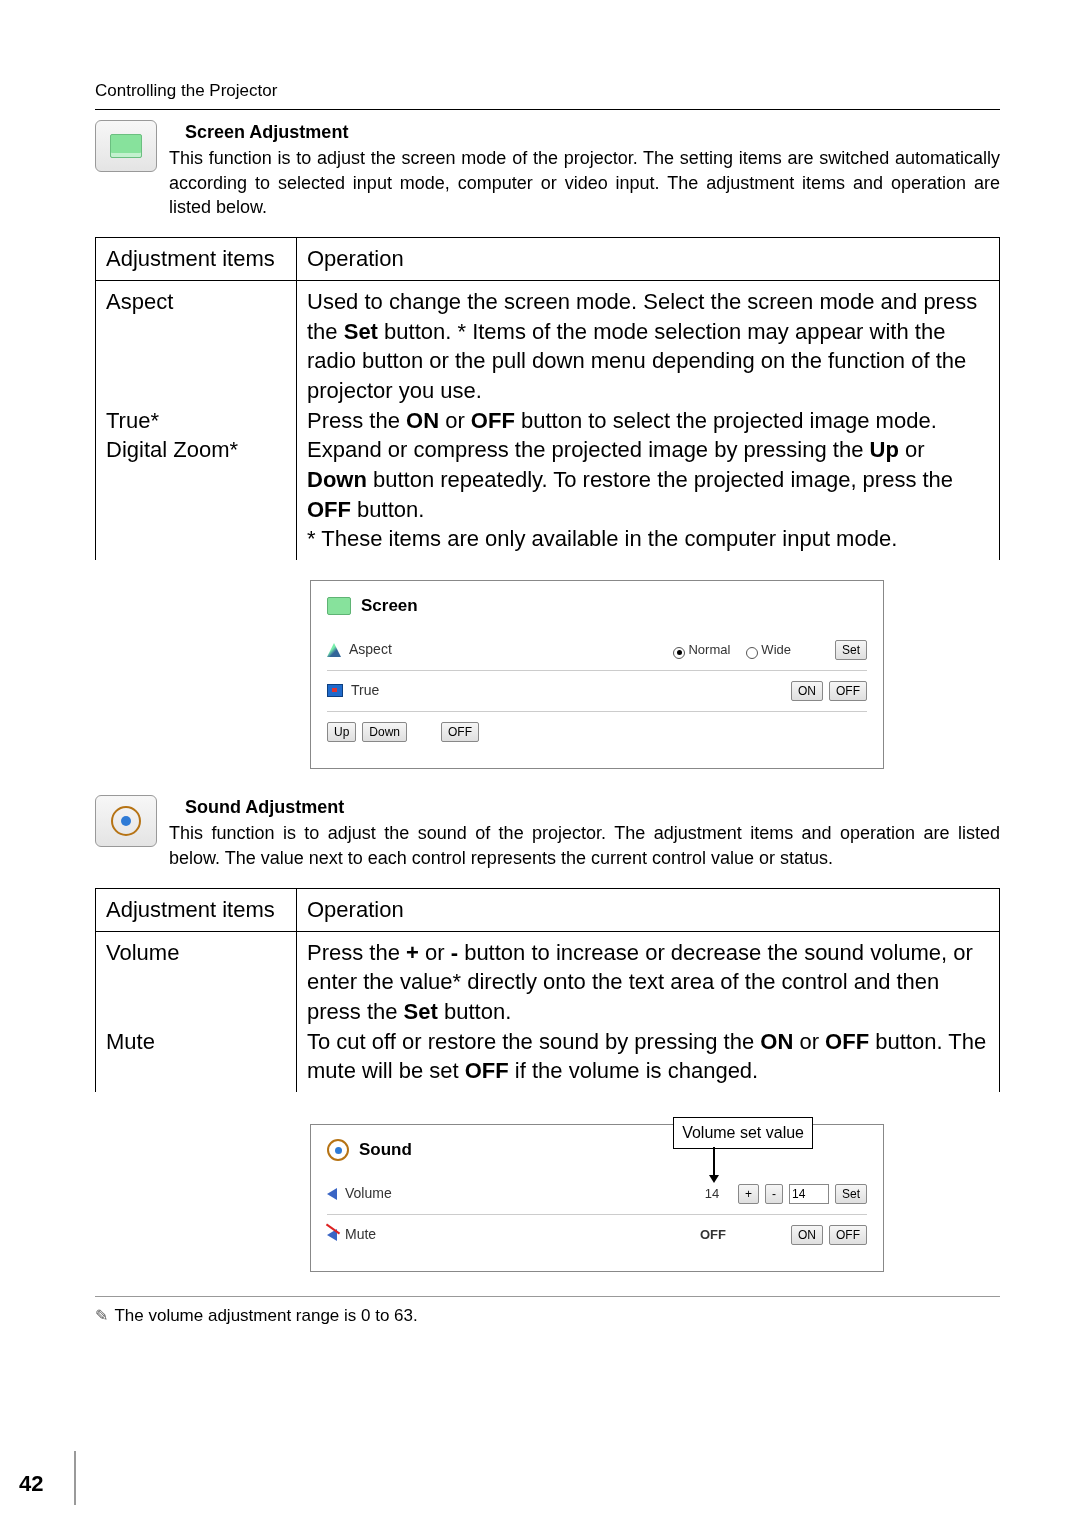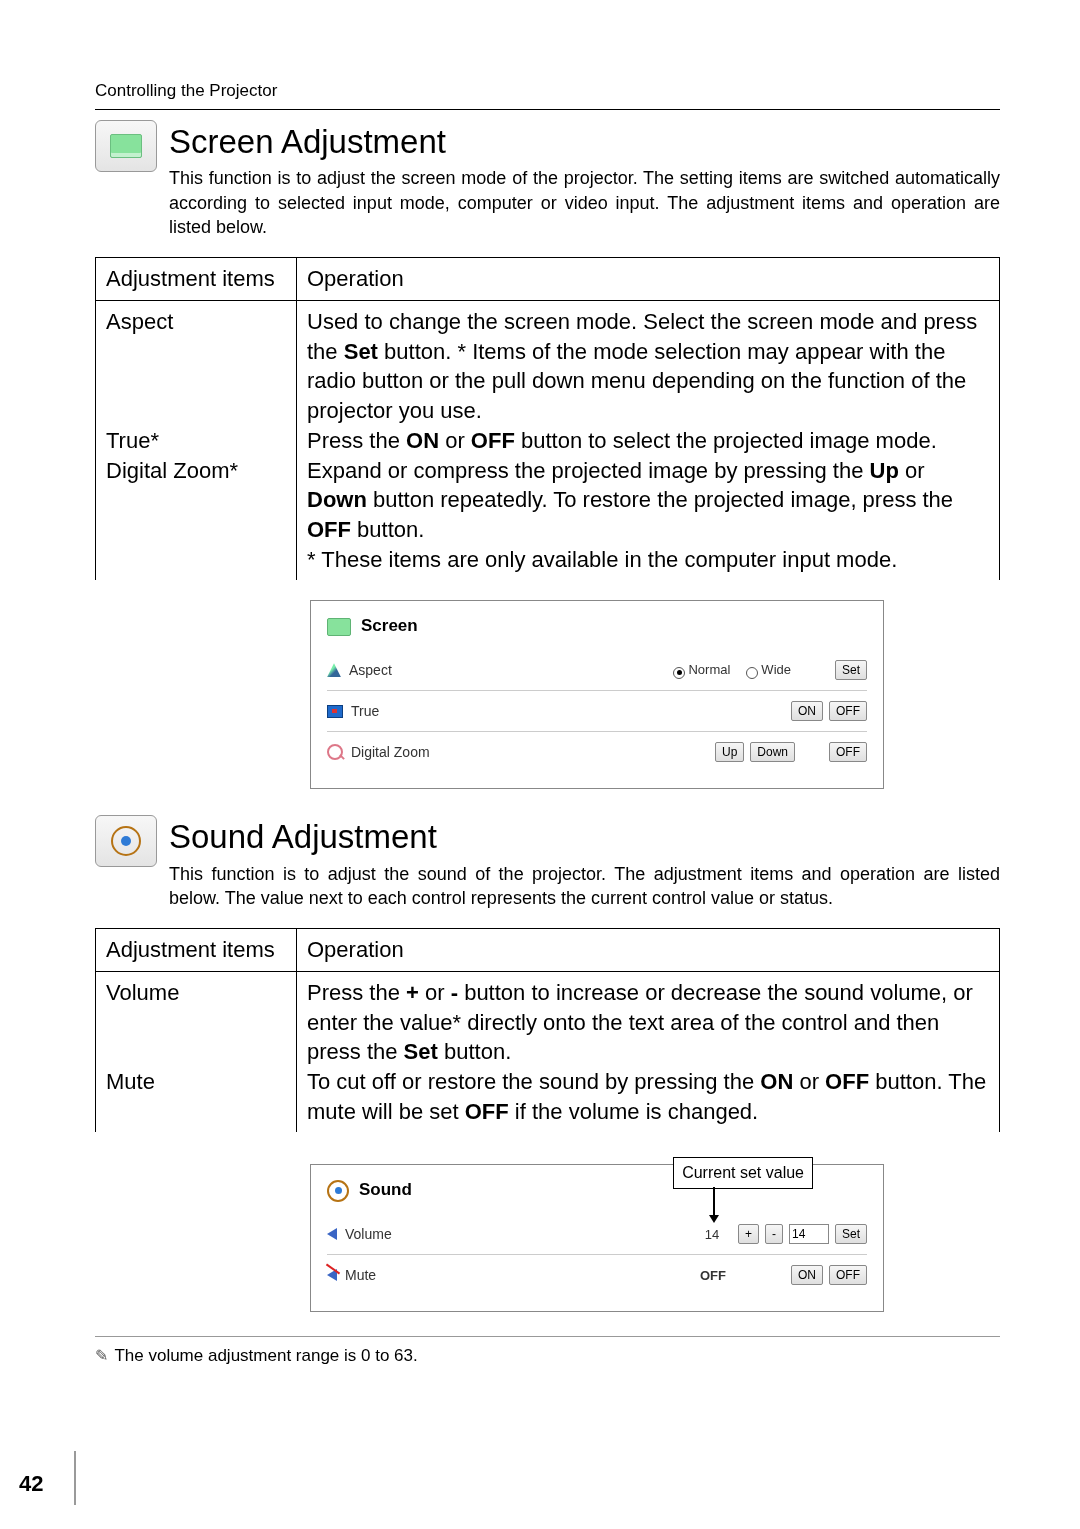--- a/index.html
+++ b/index.html
@@ -4,21 +4,21 @@
 <style>
   html,body{margin:0;padding:0;background:#fff;color:#000;font-family:Arial,Helvetica,sans-serif;font-size:18px;line-height:1.35}
   .page{width:1080px;min-height:1529px;position:relative;padding:80px 80px 40px 95px;box-sizing:border-box}
   .topnav{font-size:17px;margin-bottom:6px}
   .hr-thin{border:none;border-top:1px solid #000;margin:0 0 10px 0}
   .section-head{display:flex;align-items:flex-start;gap:12px;margin-top:4px}
   .big-icon{width:60px;height:50px;border:1px solid #999;border-radius:6px;background:linear-gradient(#f7f7f7,#e4e4e4);display:flex;align-items:center;justify-content:center;flex:0 0 auto}
   .monitor-mini{width:30px;height:22px;background:#87e29c;border:1px solid #6bbf80;border-radius:2px;box-shadow:inset 0 -4px 0 rgba(255,255,255,.5)}
   .speaker-mini{width:26px;height:26px;border:2px solid #b67314;border-radius:50%;display:flex;align-items:center;justify-content:center}
   .speaker-mini span{width:10px;height:10px;background:#2f7bd6;border-radius:50%}
-  .section-title{font-size:33px;font-weight:normal;margin:0 0 2px 0}
+  .section-title{font-size:18px;font-weight:bold;margin:0 0 2px 16px}
   .section-text{font-size:18px;text-align:justify}
   table.box{border-collapse:collapse;width:100%;margin-top:18px}
   table.box th,table.box td{border:1px solid #000;vertical-align:top;padding:6px 10px;font-weight:normal;text-align:left;font-size:22px}
   table.box th{border-bottom:1px solid #000}
   .nob td{border-top:none}
   .panel{width:540px;margin:20px 0 10px 215px;border:1px solid #888;padding:14px 16px 16px 16px;position:relative}
   .panel-title-row{display:flex;align-items:center;gap:10px;font-size:17px;font-weight:bold;margin-bottom:12px}
   .panel-icon-screen{width:22px;height:16px;background:#87e29c;border:1px solid #5fb374;border-radius:2px}
   .panel-icon-sound{width:18px;height:18px;border:2px solid #b67314;border-radius:50%;display:flex;align-items:center;justify-content:center}
   .panel-icon-sound span{width:7px;height:7px;background:#2f7bd6;border-radius:50%}
@@ -120,24 +120,20 @@
       <div class="rl">
           <span class="ico ico-true"></span>
           <span>True</span>
         </div>
       <div class="rr">
         <button class="mini-btn">ON</button>
         <button class="mini-btn">OFF</button>
       </div>
     </div>
     <div class="panel-row">
-      <div class="rl">
-          <span class="ico ico-zoom"></span>
-          <span>Digital Zoom</span>
-        </div>
       <div class="rr">
         <button class="mini-btn">Up</button>
         <button class="mini-btn">Down</button>
         <span style="width:22px"></span>
         <button class="mini-btn">OFF</button>
       </div>
     </div>
   </div>
 
   <div class="section-head" style="margin-top:26px">
@@ -167,21 +163,21 @@
         <span>Press the </span><b>+</b><span> or </span><b>-</b><span> button to increase or decrease the sound volume, or enter the value* directly onto the text area of the control and then press the </span><b>Set</b><span> button.</span>
         <br>
         <span>To cut off or restore the sound by pressing the </span><b>ON</b><span> or </span><b>OFF</b><span> button. The mute will be set </span><b>OFF</b><span> if the volume is changed.</span>
       </td>
     </tr>
   </tbody>
     </table>
 
   <div class="callout-wrap">
     <div class="panel" style="margin-top:32px">
-      <div class="callout">Current set value</div>
+      <div class="callout">Volume set value</div>
       <div class="callout-line"></div>
       <div class="panel-title-row">
         <span class="panel-icon-sound">
             <span></span>
           </span>
         <span>Sound</span>
       </div>
       <div class="panel-row">
         <div class="rl">
             <span class="ico ico-vol"></span>

